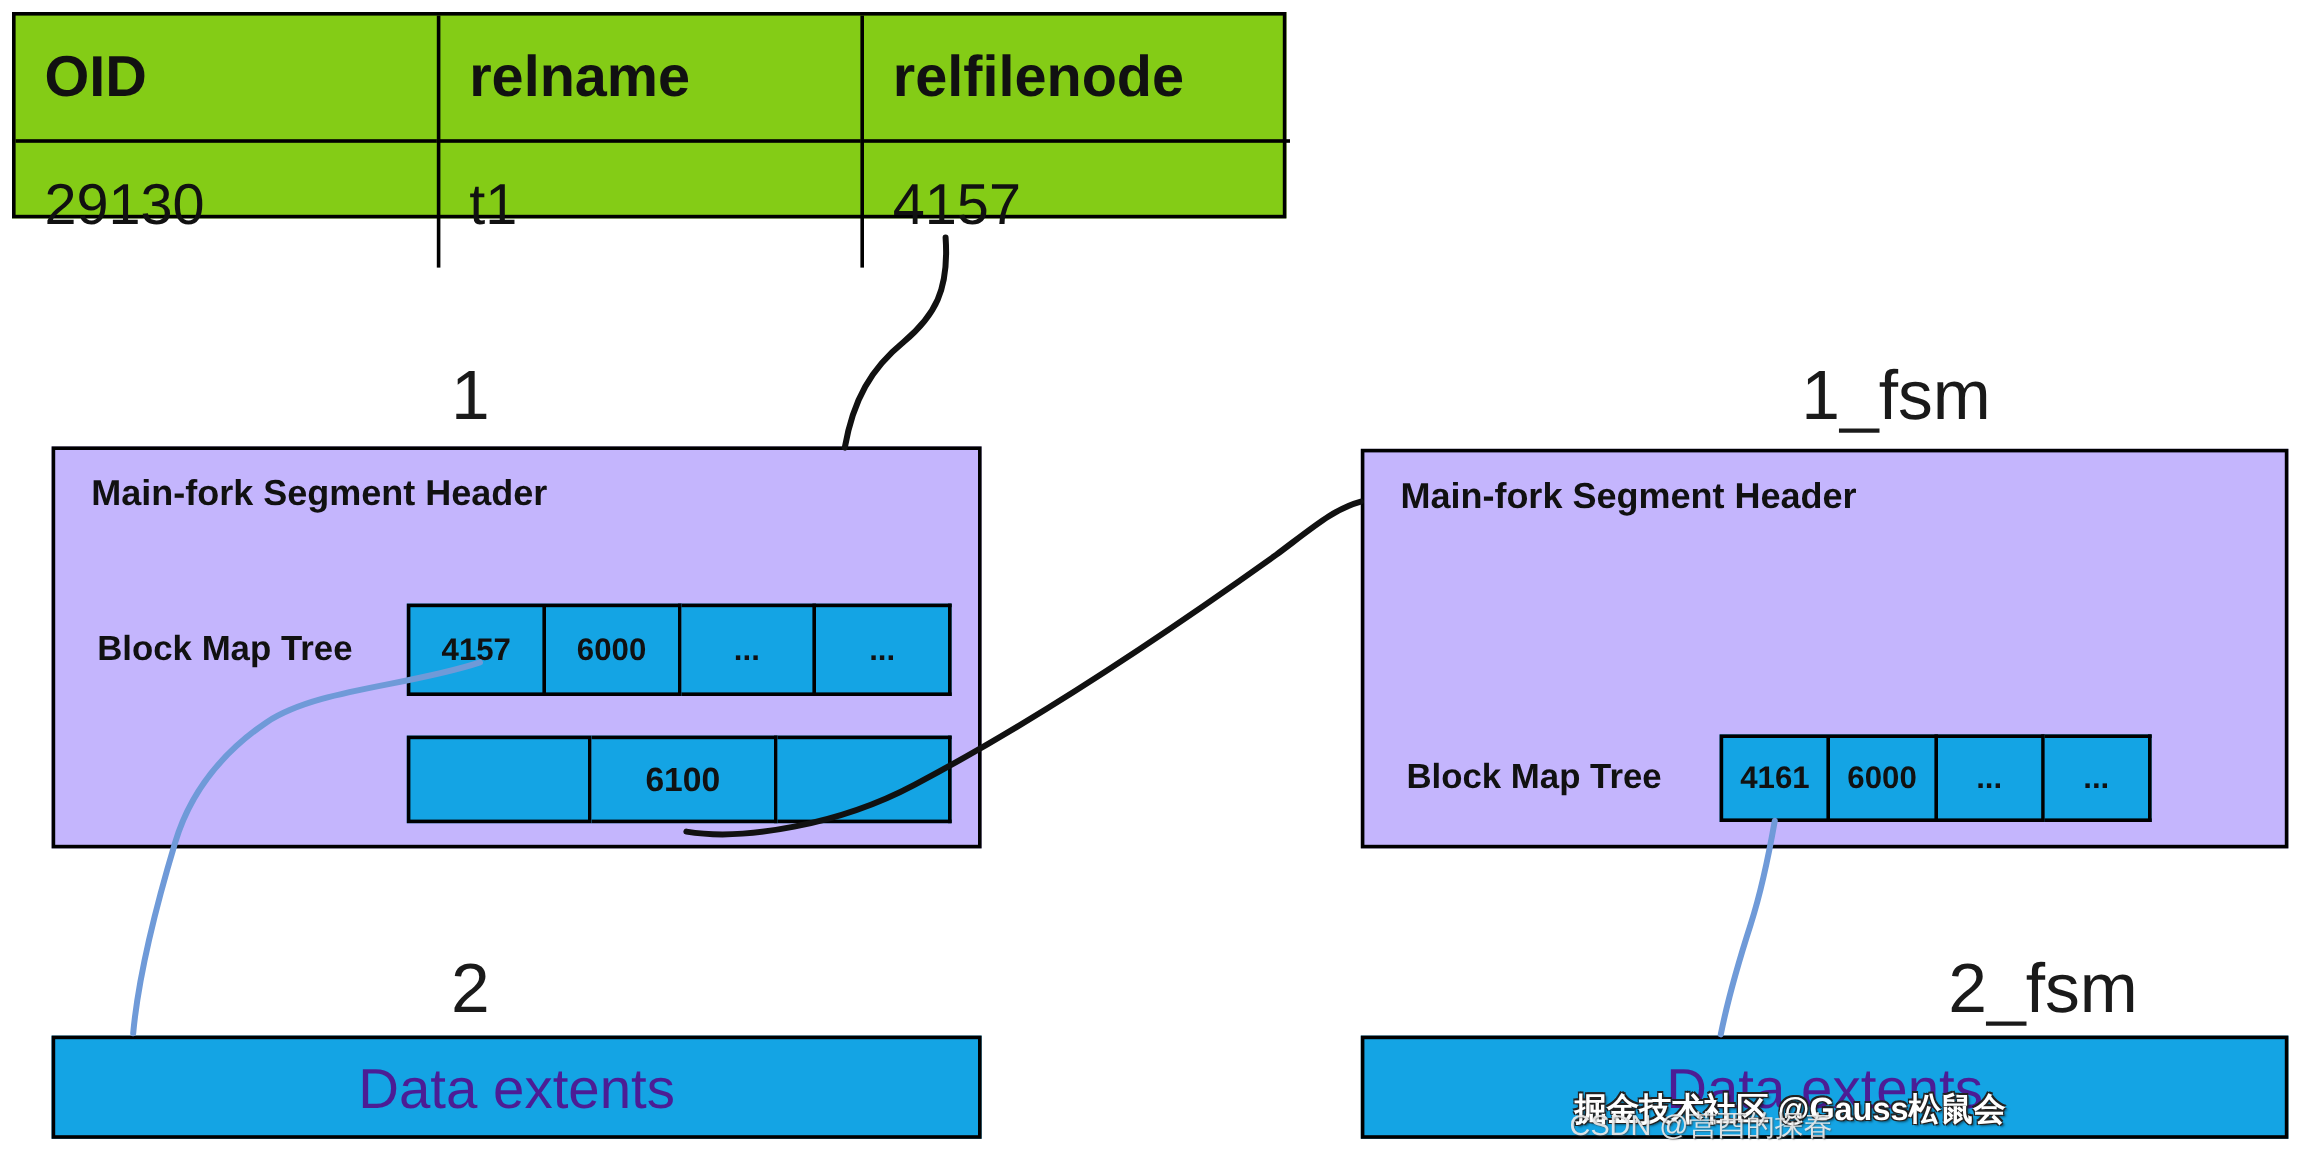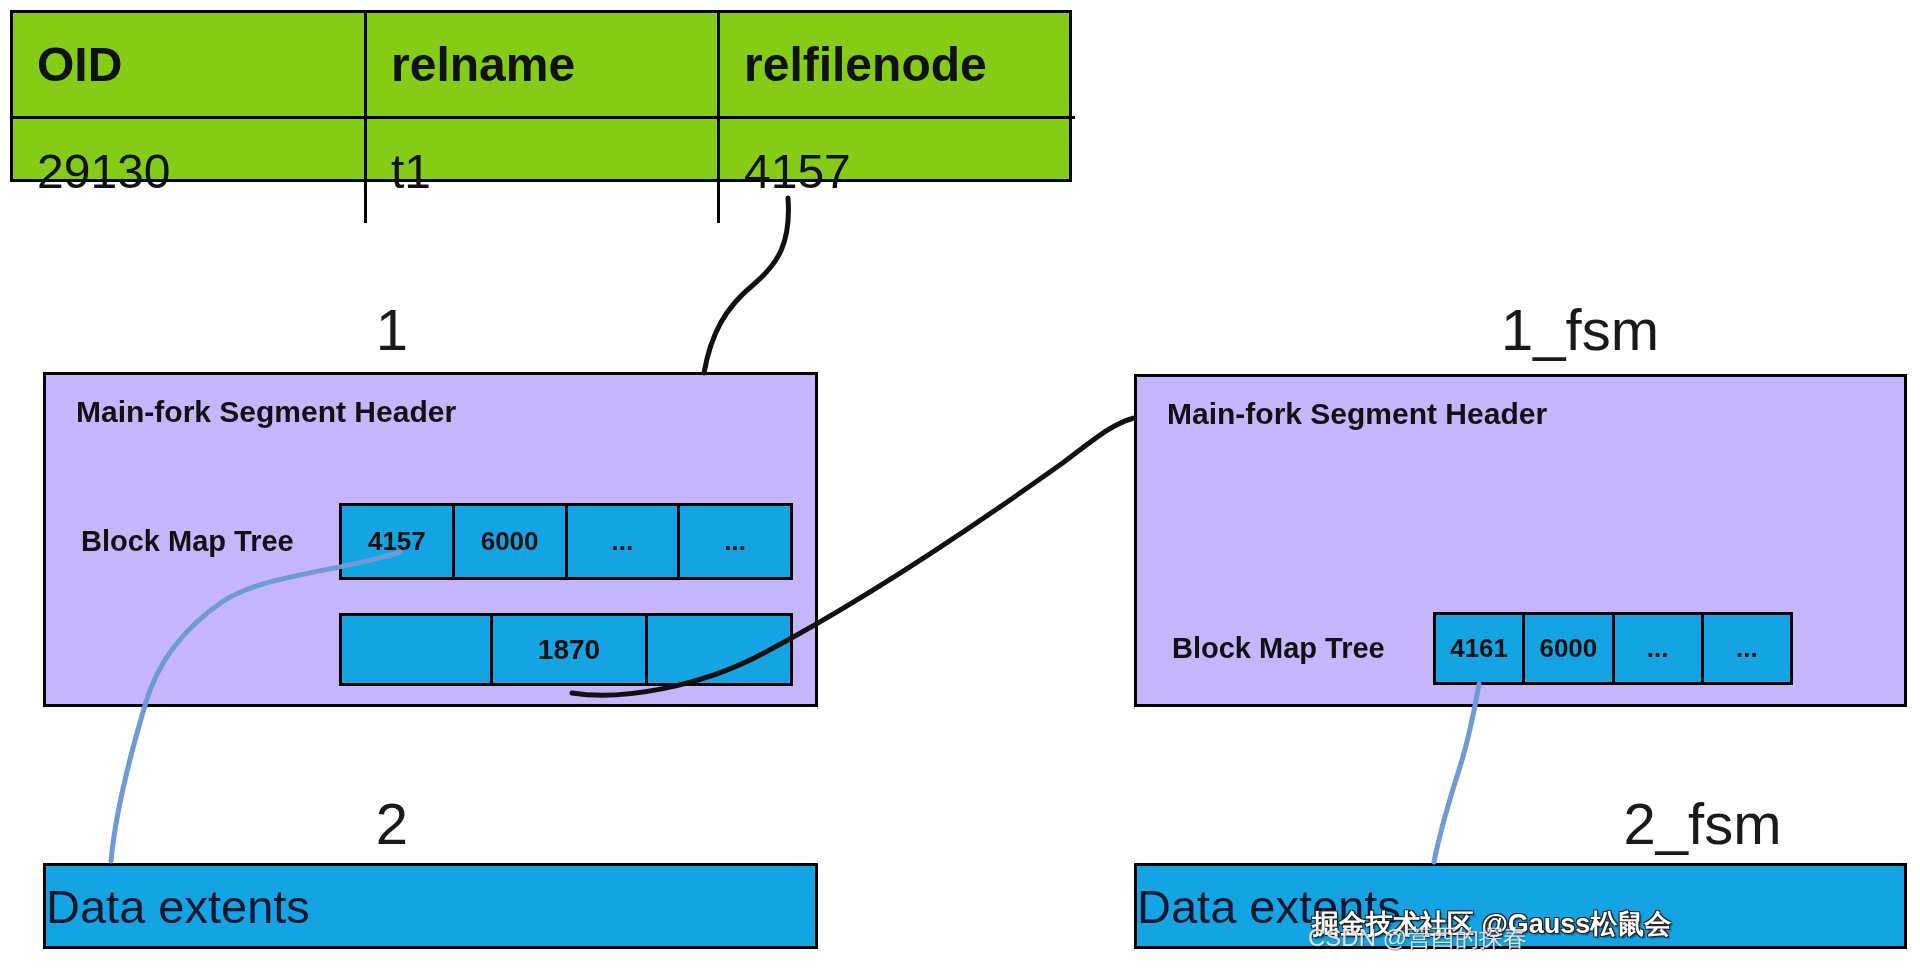--- a/index.html
+++ b/index.html
@@ -42,22 +42,22 @@
   }
   .blk{
     box-sizing:border-box;background:#14A4E4;border:3px solid #000;border-left-width:0px;
     display:flex;align-items:center;justify-content:center;
     font-size:26px;font-weight:bold;color:#111;
   }
   .blk:first-child{border-left-width:3px;}
   
   .bar{
     position:absolute;background:#14A4E4;border:3px solid #000;box-sizing:border-box;
-    display:flex;align-items:center;justify-content:flex-start;
-    color:#0f172a;font-size:47px;white-space:nowrap;
+    display:flex;align-items:center;justify-content:center;
+    color:#4c1d95;font-size:47px;white-space:nowrap;
   }
   
   svg.connectors{position:absolute;left:0;top:0;z-index:50;pointer-events:none;}
   .conn-black{fill:none;stroke:#111;stroke-width:5;stroke-linecap:round;}
   .conn-blue{fill:none;stroke:#6F9AD8;stroke-width:5;stroke-linecap:round;}
   
   .wm{position:absolute;z-index:60;white-space:nowrap;}
   .wm-juejin{
     left:1312px;top:906px;font-size:27px;font-weight:bold;color:#fff;
     text-shadow:-1px -1px 0 #222,1px -1px 0 #222,-1px 1px 0 #222,1px 1px 0 #222,2px 2px 2px rgba(0,0,0,.5);
@@ -90,21 +90,21 @@
   <div class="row-label" style="top:128px;height:77px;">Block Map Tree</div>
   <div class="row-cells" style="left:293px;top:128px;width:454px;height:77px;">
     <div class="blk" style="flex:1;">4157</div>
     <div class="blk" style="flex:1;">6000</div>
     <div class="blk" style="flex:1;">...</div>
     <div class="blk" style="flex:1;">...</div>
   </div>
 
   <div class="row-cells" style="left:293px;top:238px;width:454px;height:73px;">
     <div class="blk" style="width:154px;"></div>
-    <div class="blk" style="width:155px;font-size:28px;">1870</div>
+    <div class="blk" style="width:155px;font-size:28px;">6100</div>
     <div class="blk" style="width:145px;"></div>
   </div>
 </div>
 
 <div class="seg-box" style="left:1134px;top:374px;width:773px;height:333px;">
   <div class="seg-title">Main-fork Segment Header</div>
 
   <div class="row-label" style="top:235px;height:73px;">Block Map Tree</div>
   <div class="row-cells" style="left:296px;top:235px;width:360px;height:73px;">
     <div class="blk" style="flex:1;">4161</div>

